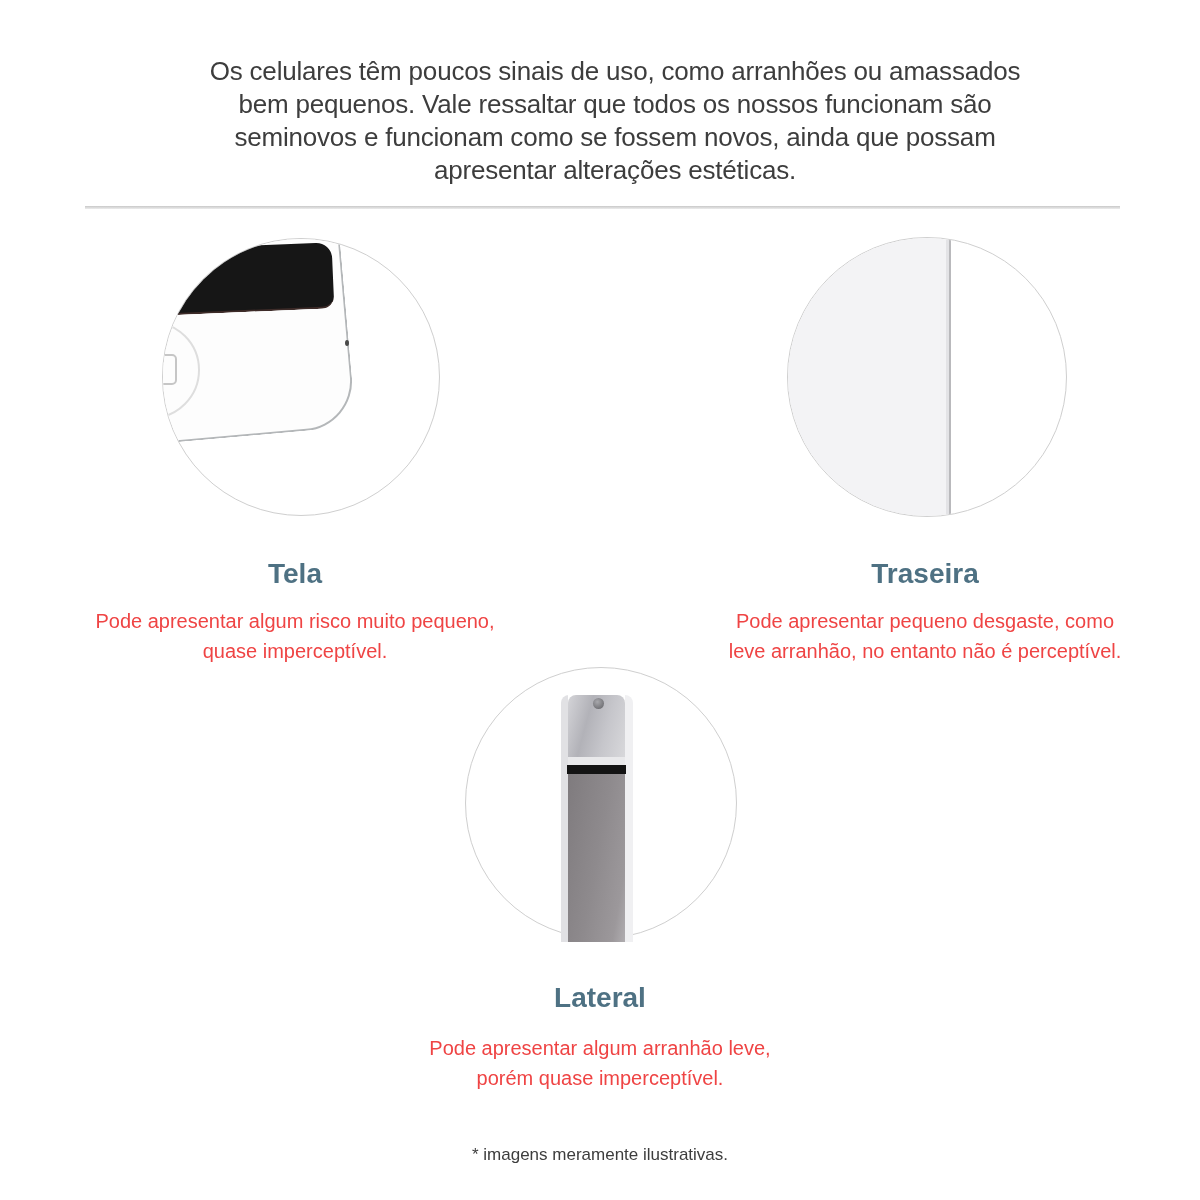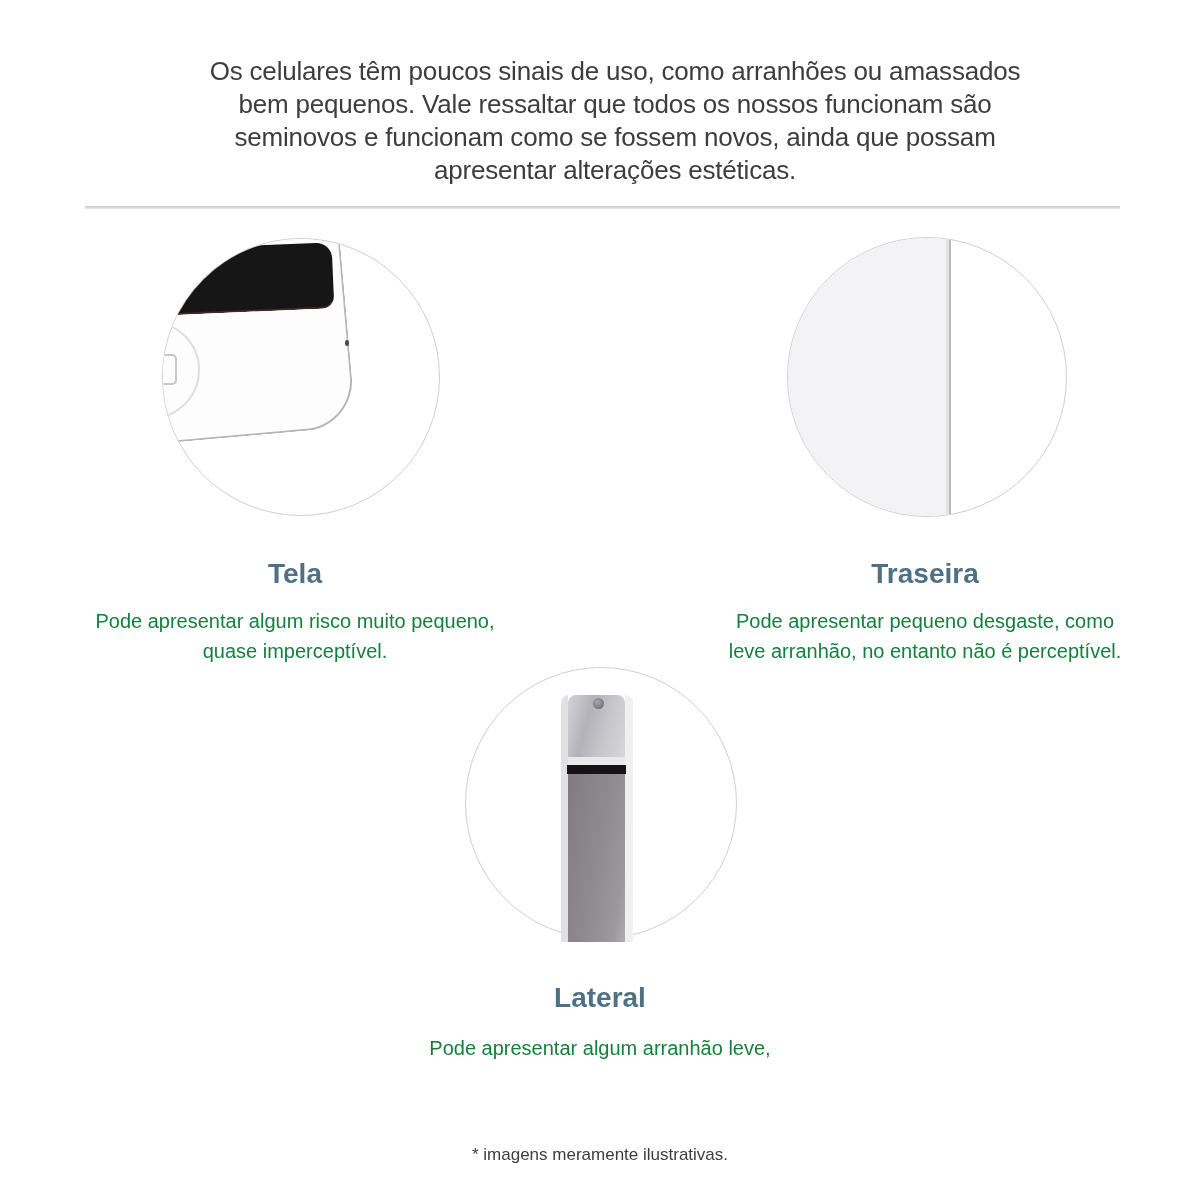--- a/index.html
+++ b/index.html
@@ -155,21 +155,21 @@
     font-weight: bold;
     line-height: 32px;
   }
   .title-tela     { left: 145px; top: 558px; width: 300px; }
   .title-traseira { left: 775px; top: 558px; width: 300px; }
   .title-lateral  { left: 450px; top: 982px; width: 300px; }
 
   .section-desc {
     position: absolute;
     text-align: center;
-    color: #15803d;
+    color: #ef4444;
     font-size: 20px;
     line-height: 30px;
   }
   .section-desc .line { white-space: nowrap; }
   .desc-tela     { left: 45px;  top: 606px;  width: 500px; }
   .desc-traseira { left: 665px; top: 606px;  width: 520px; }
   .desc-lateral  { left: 350px; top: 1033px; width: 500px; }
 
   
   .footnote {
@@ -228,17 +228,18 @@
   <div class="section-desc desc-tela">
     <div class="line">Pode apresentar algum risco muito pequeno,</div>
     <div class="line">quase imperceptível.</div>
   </div>
   <div class="section-desc desc-traseira">
     <div class="line">Pode apresentar pequeno desgaste, como</div>
     <div class="line">leve arranhão, no entanto não é perceptível.</div>
   </div>
   <div class="section-desc desc-lateral">
     <div class="line">Pode apresentar algum arranhão leve,</div>
+    <div class="line">porém quase imperceptível.</div>
   </div>
 
   <div class="footnote">* imagens meramente ilustrativas.</div>
 
 </div>
 
 </body></html>

